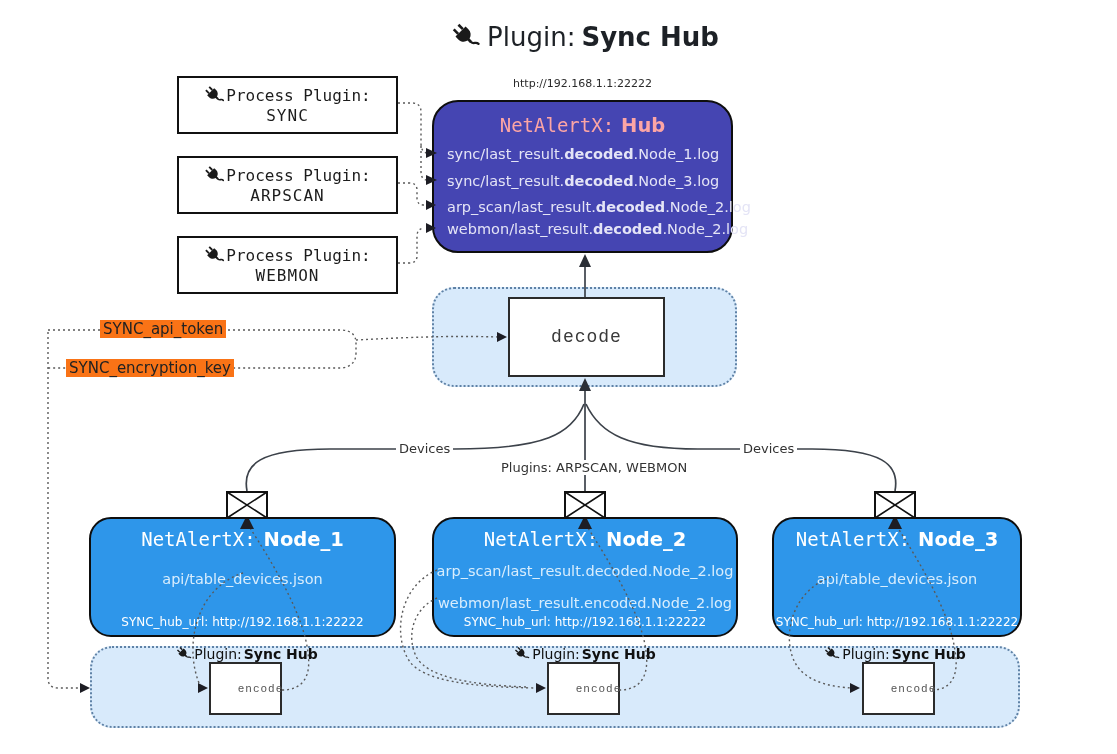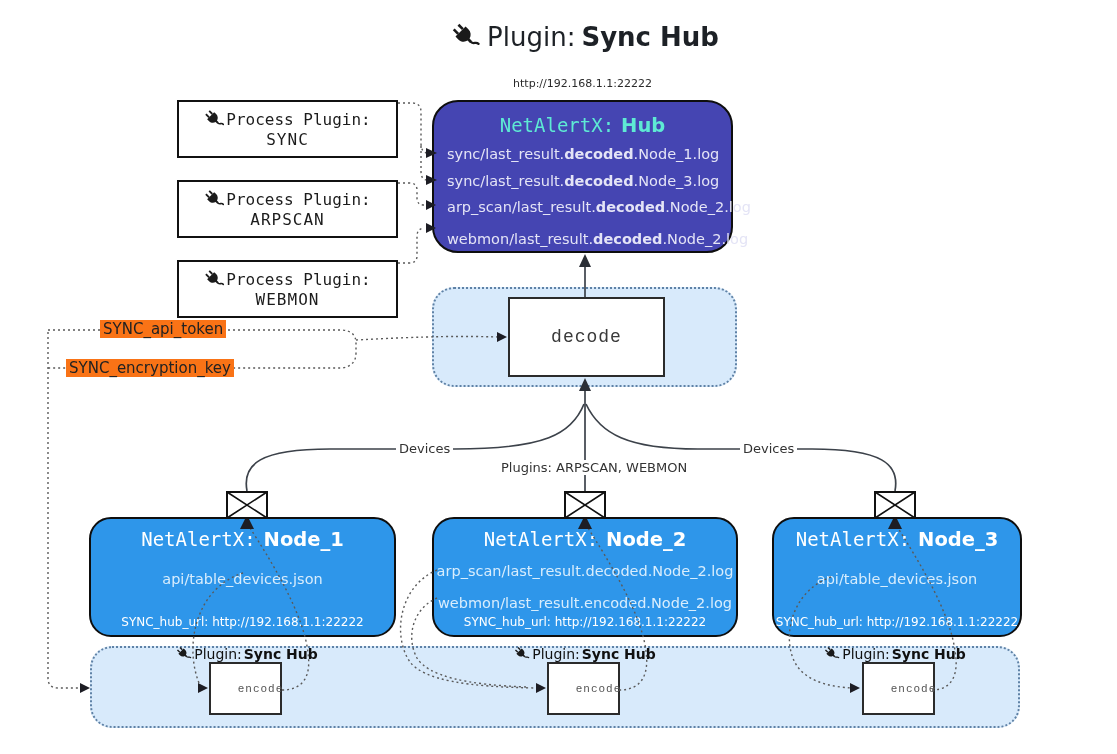--- a/index.html
+++ b/index.html
@@ -13,30 +13,30 @@
     font-size:26px;color:#1d2126;}
   .page-title b{font-weight:700;}
   .plug-lg{width:30px;height:30px;}
   .plug-md{width:21px;height:21px;flex:0 0 auto;}
   .plug-sm{width:16px;height:16px;flex:0 0 auto;}
 
   
   .pbox{position:absolute;left:177px;width:221px;height:58px;background:#fff;
     border:2px solid #111;box-sizing:border-box;z-index:1;
     font-family:"DejaVu Sans Mono","Liberation Mono",monospace;font-size:16px;color:#1c1c1c;
-    display:flex;flex-direction:column;align-items:center;justify-content:center;margin-top:24px;}
+    display:flex;flex-direction:column;align-items:center;justify-content:center;}
   .pbox .l1{display:flex;align-items:center;gap:1px;}
   .pbox .l2{letter-spacing:1px;}
 
   
   .hub-url{position:absolute;left:432px;top:77px;width:301px;text-align:center;
     font-size:11px;color:#2a2a2a;z-index:1;}
   .hub{position:absolute;left:432px;top:100px;width:301px;height:153px;z-index:1;
     background:#4545b2;border:2px solid #0e0e0e;border-radius:26px;box-sizing:border-box;}
-  .hub-title{position:absolute;top:12px;width:100%;text-align:center;color:#5eead4;
+  .hub-title{position:absolute;top:12px;width:100%;text-align:center;color:#fca5a5;
     font-family:"DejaVu Sans Mono","Liberation Mono",monospace;font-size:19px;white-space:nowrap;}
   .hub-title b{font-family:"DejaVu Sans",sans-serif;font-weight:700;font-size:19.5px;margin-left:7px;}
   .hub-log{position:absolute;left:13px;width:280px;font-size:14.5px;color:#e4e4f6;white-space:nowrap;}
   .hub-log b{font-weight:700;}
 
   
   .band{position:absolute;background:#d8eafb;border:2px dotted #5f82a6;border-radius:22px;
     box-sizing:border-box;z-index:1;}
   .decode-band{left:432px;top:287px;width:305px;height:100px;}
   .proc-box{position:absolute;background:#fff;border:2px solid #2b2b2b;box-sizing:border-box;z-index:1;
@@ -176,21 +176,21 @@
       </div>
     <div class="l2">WEBMON</div>
   </div>
 
   <div class="hub-url">http://192.168.1.1:22222</div>
   <div class="hub">
     <div class="hub-title"><span>NetAlertX:</span><b>Hub</b></div>
     <div class="hub-log" style="top:44px;"><span>sync/last_result.</span><b>decoded</b><span>.Node_1.log</span></div>
     <div class="hub-log" style="top:71px;"><span>sync/last_result.</span><b>decoded</b><span>.Node_3.log</span></div>
     <div class="hub-log" style="top:97px;"><span>arp_scan/last_result.</span><b>decoded</b><span>.Node_2.log</span></div>
-    <div class="hub-log" style="top:129px;"><span>webmon/last_result.</span><b>decoded</b><span>.Node_2.log</span></div>
+    <div class="hub-log" style="top:119px;"><span>webmon/last_result.</span><b>decoded</b><span>.Node_2.log</span></div>
   </div>
 
   <div class="band decode-band"></div>
   <div class="proc-box decode-box">decode</div>
 
   <div class="setting-label" style="left:100px;top:320px;">SYNC_api_token</div>
   <div class="setting-label" style="left:66px;top:359px;">SYNC_encryption_key</div>
 
   <div class="line-label" style="left:396px;top:441px;">Devices</div>
   <div class="line-label" style="left:498px;top:460px;width:172px;text-align:center;">Plugins: ARPSCAN, WEBMON</div>

